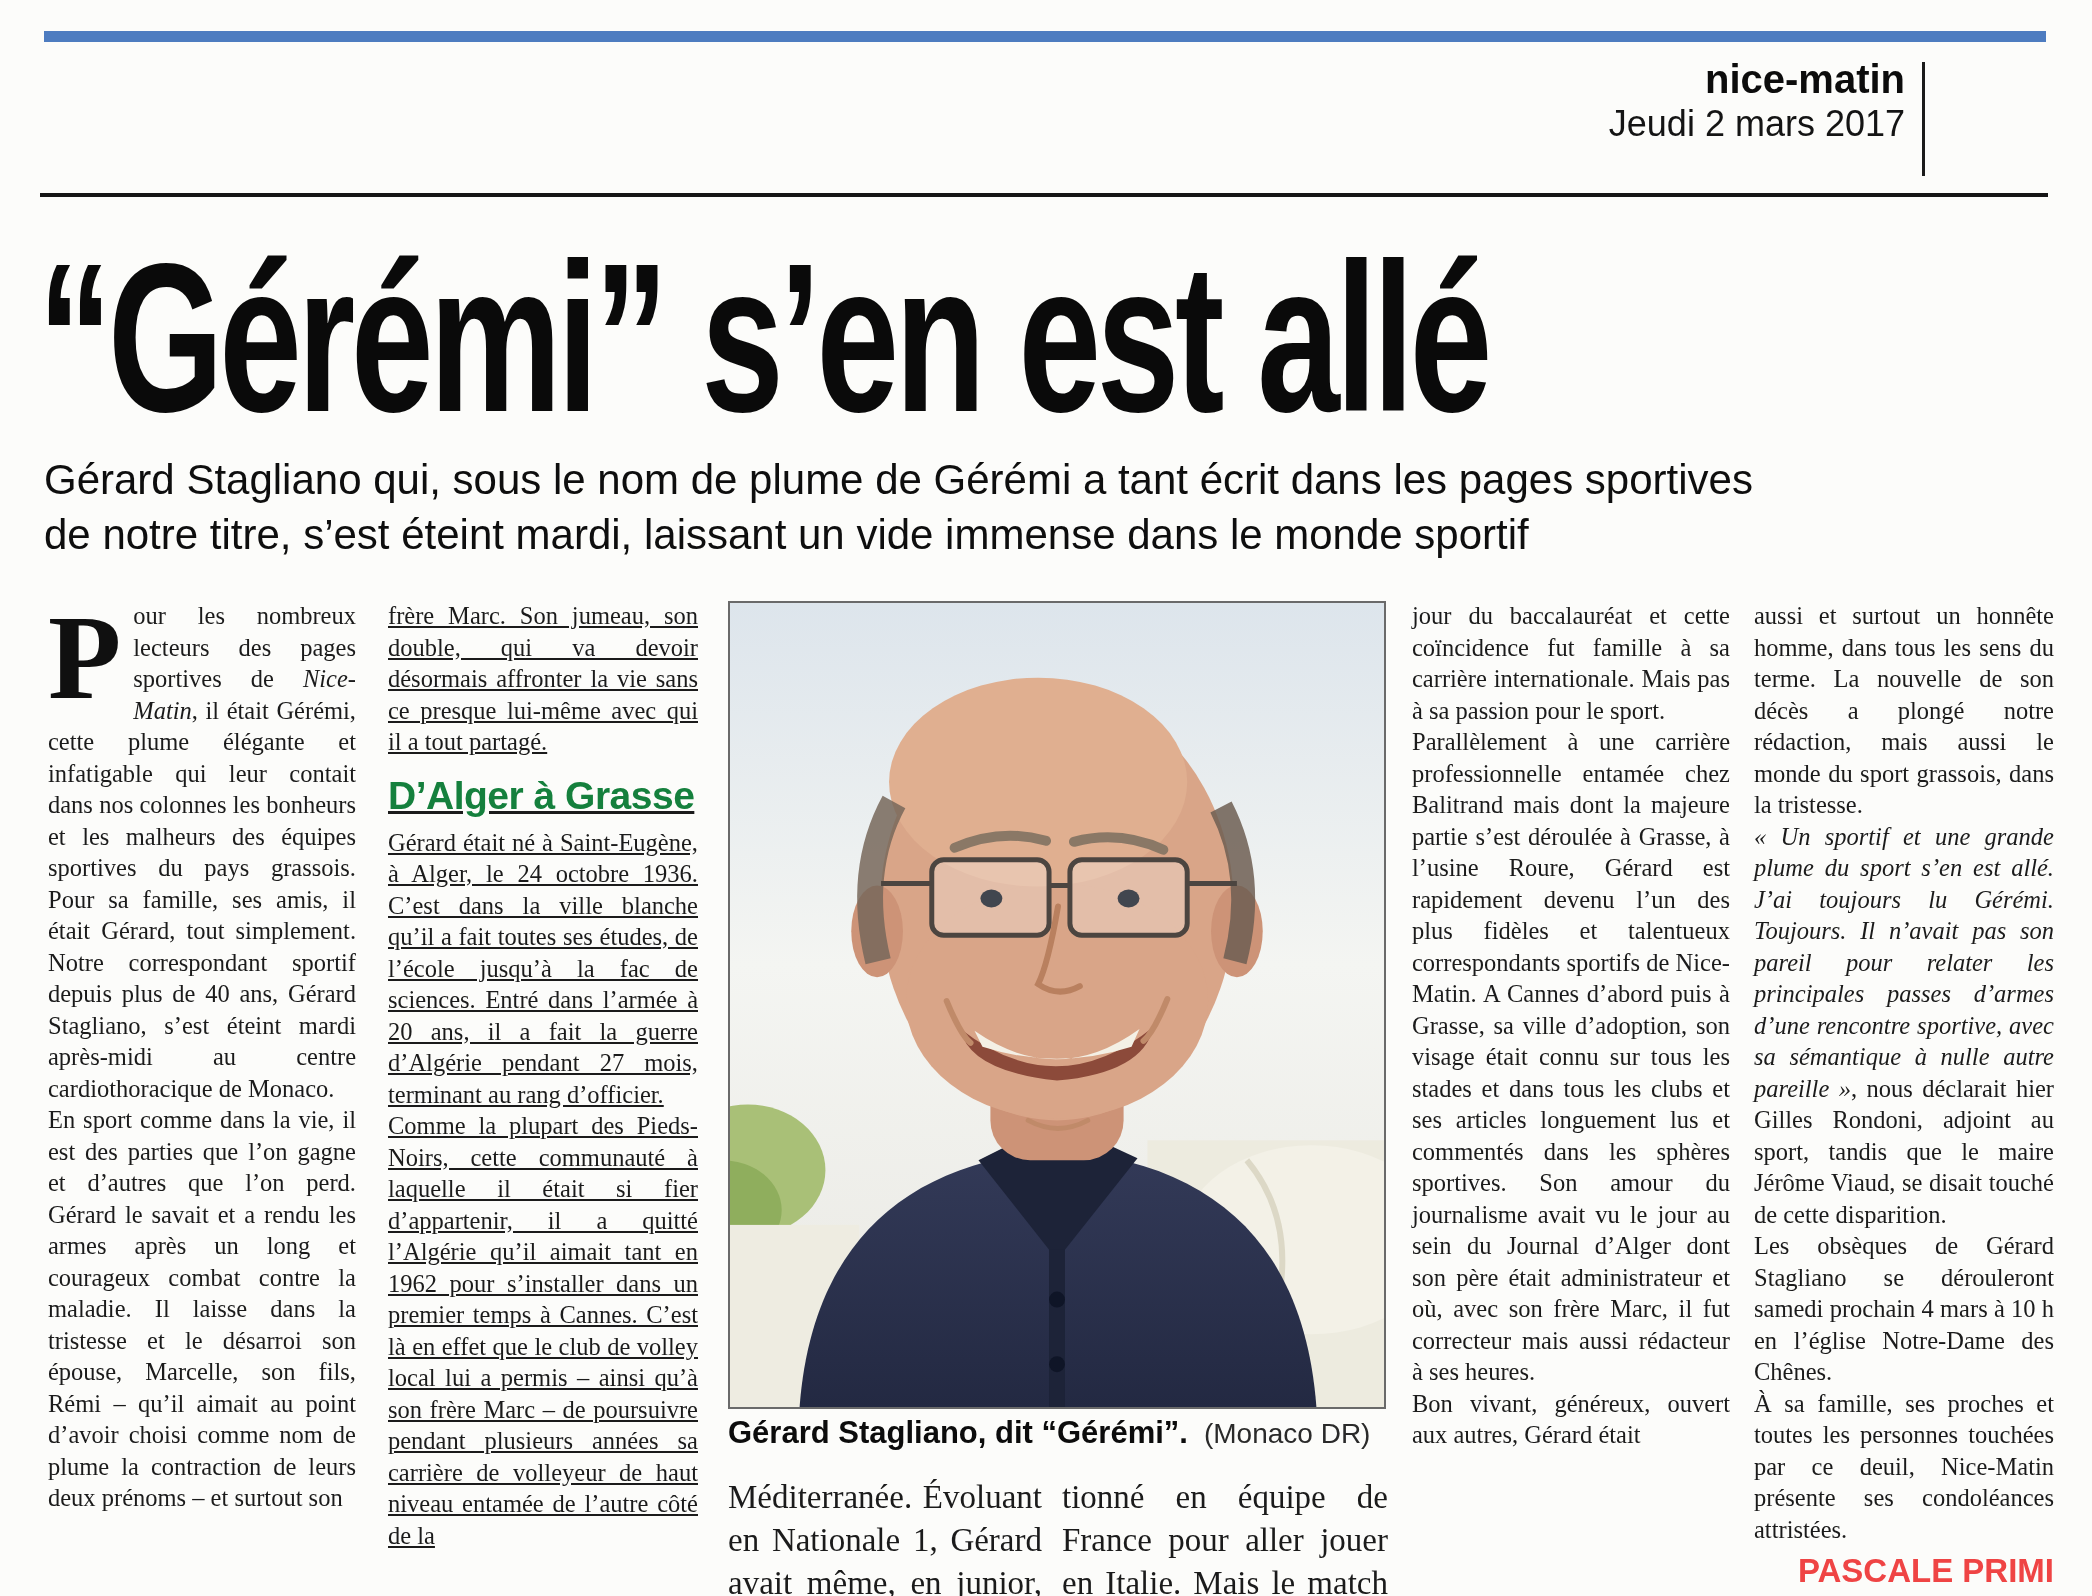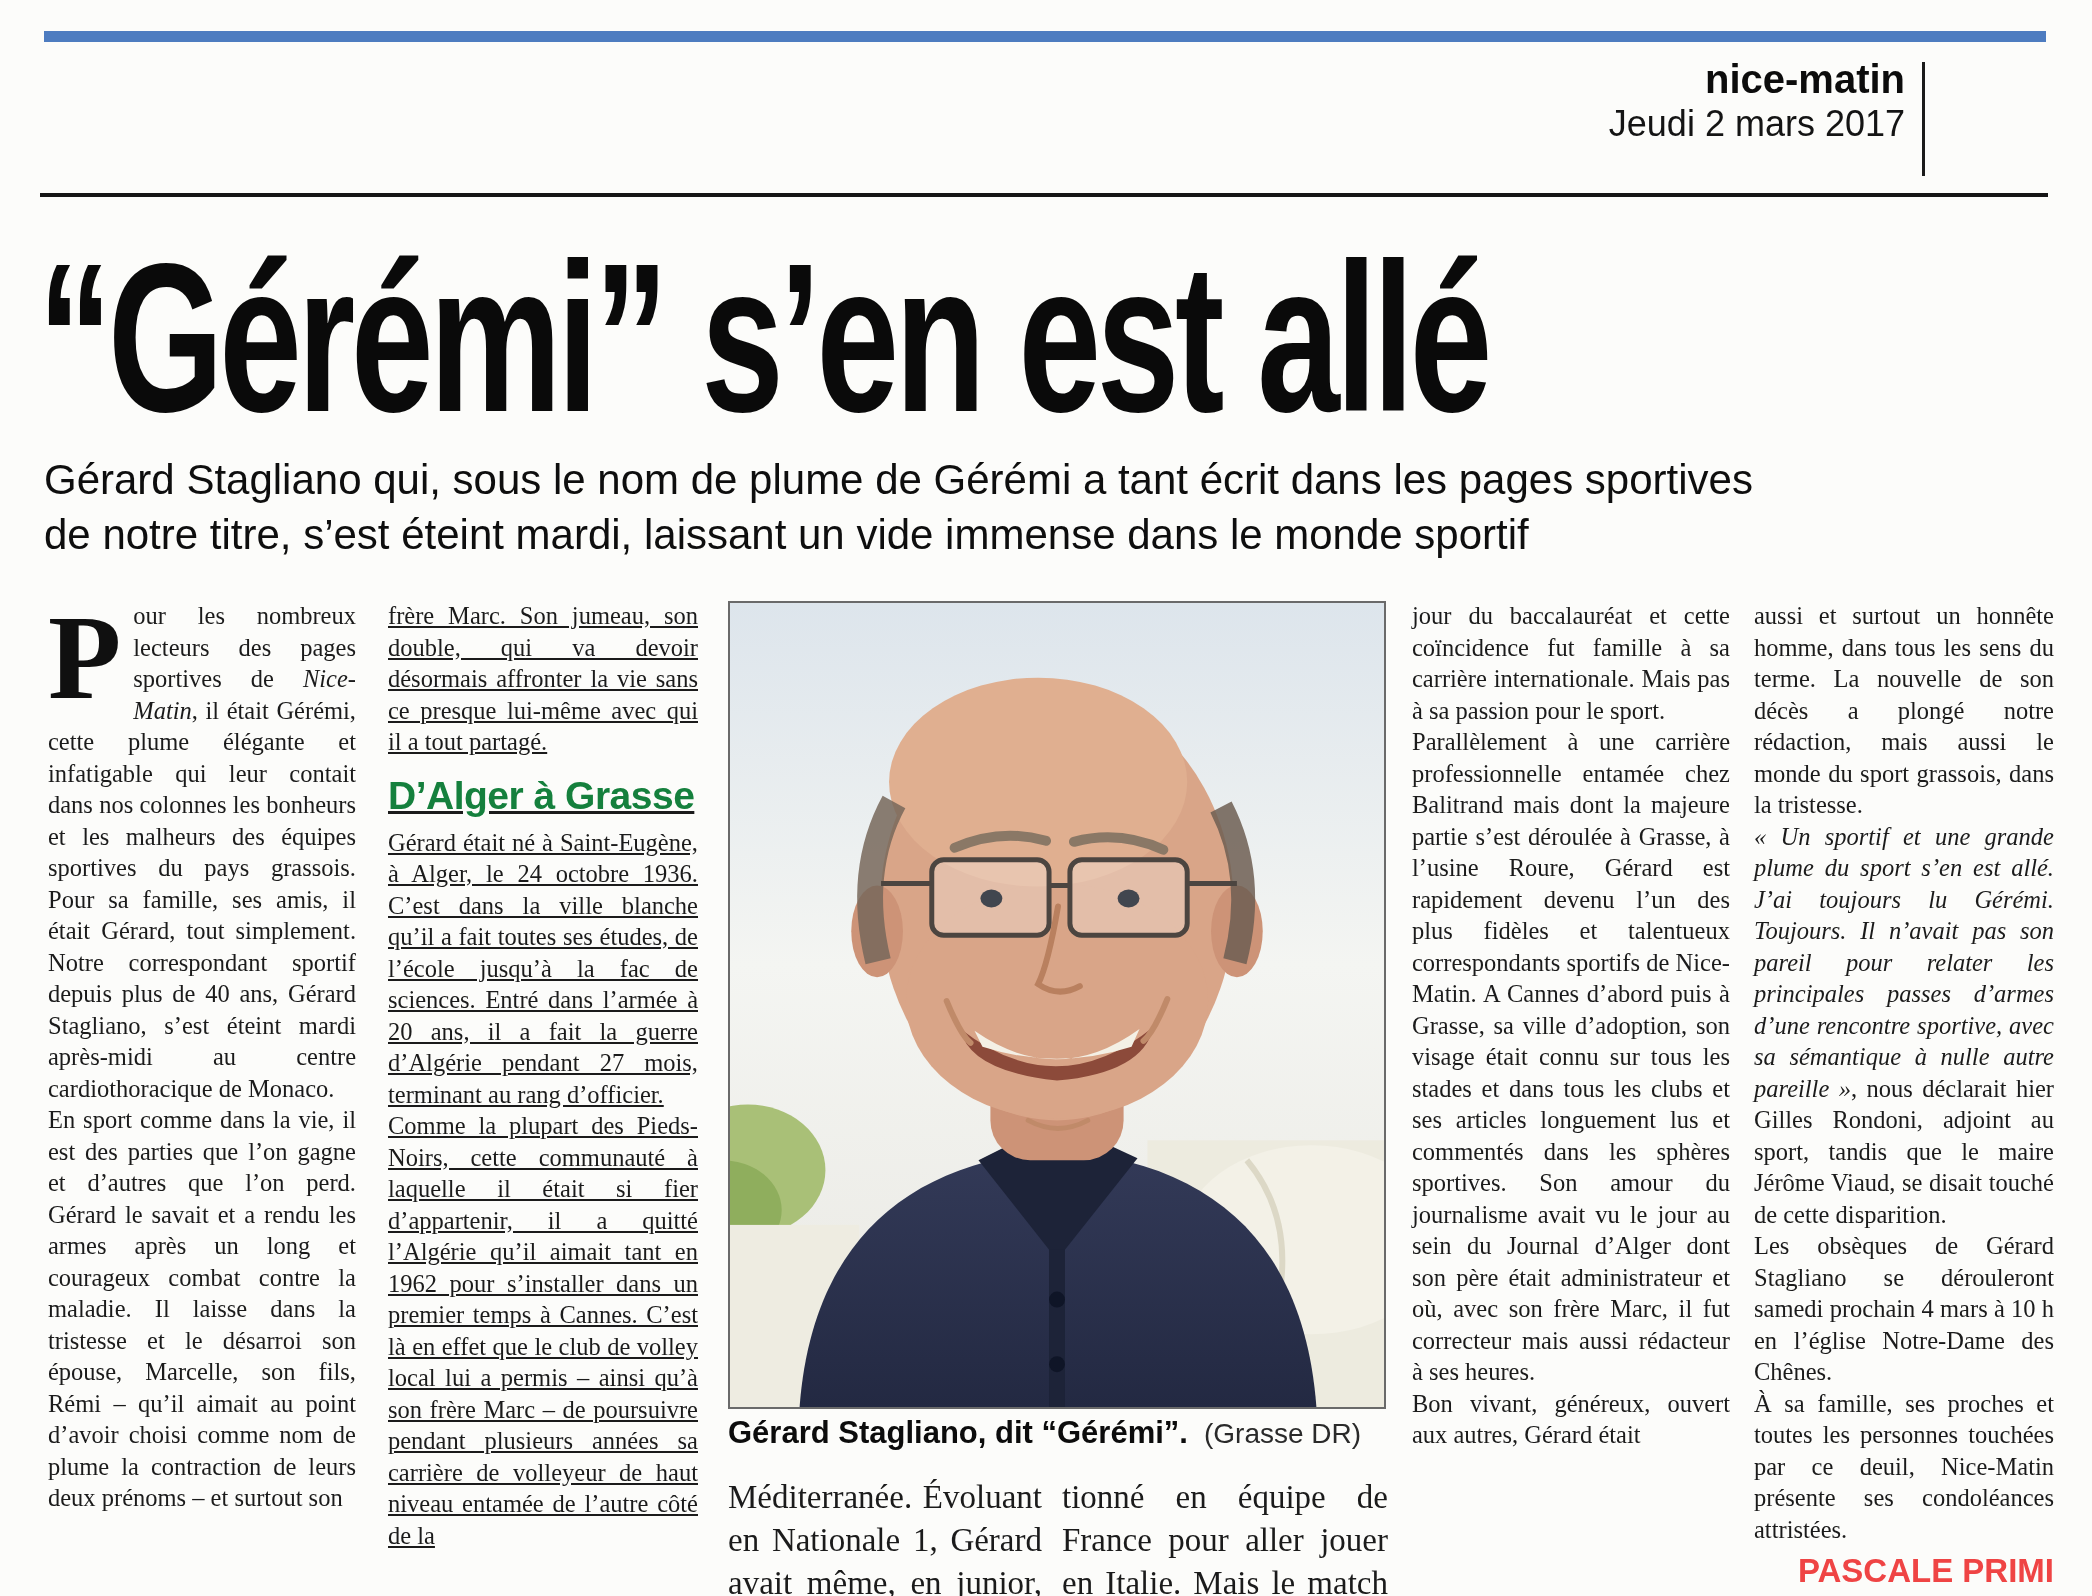--- a/index.html
+++ b/index.html
@@ -151,21 +151,21 @@
       <path d="M330,305 q-10,58 -20,78 q20,14 42,2" stroke="#b9805f" stroke-width="6" fill="none" stroke-linecap="round"></path>
 
       <path d="M232,428 Q329,504 426,426 Q416,472 329,480 Q240,470 232,428 Z" fill="#8c4a3a"></path>
       <path d="M246,430 Q329,488 412,428 L404,446 Q329,470 254,446 Z" fill="#f4f0e5"></path>
       <path d="M218,400 q14,34 24,42 M440,398 q-14,34 -24,42" stroke="#c08a69" stroke-width="6" fill="none" stroke-linecap="round"></path>
       <path d="M300,520 q30,16 60,0" stroke="#c08a69" stroke-width="5" fill="none" stroke-linecap="round"></path>
     </svg>
   </div>
   <div class="caption-row">
     <span class="caption">Gérard Stagliano, dit “Gérémi”.</span>
-    <span class="credit">(Grasse DR)</span>
+    <span class="credit">(Monaco DR)</span>
   </div>
 
   <div class="below col3b">
     <p>Méditerranée. Évoluant en Nationale 1, Gérard avait même, en junior, été sélec-</p>
   </div>
   <div class="below col4b">
     <p>tionné en équipe de France pour aller jouer en Italie. Mais le match tombait... le</p>
   </div>
 
   <div class="bodycol col4">

